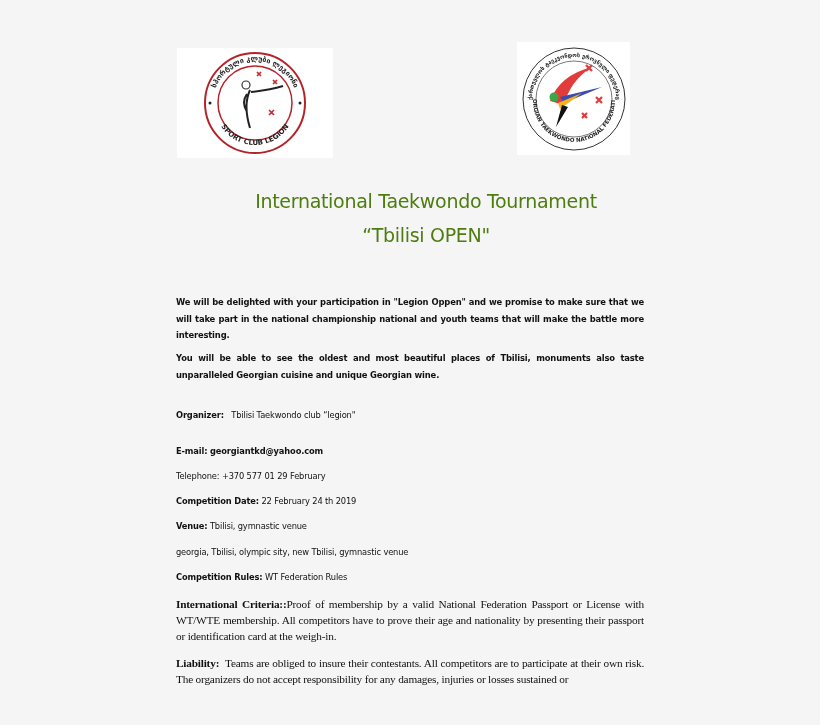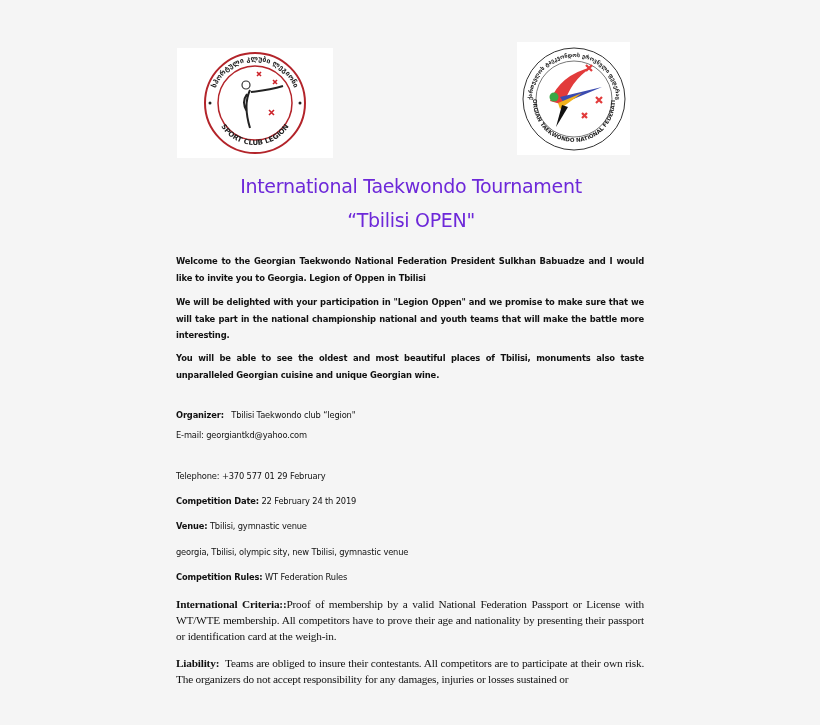--- a/index.html
+++ b/index.html
@@ -12,22 +12,22 @@
     }
     .page { position: absolute; left: 0; top: 0; width: 820px; height: 725px; }
     .logo-box {
       position: absolute; background: #ffffff;
       display: flex; align-items: center; justify-content: center;
     }
     .logo-left { left: 177px; top: 48px; width: 156px; height: 110px; }
     .logo-right { left: 517px; top: 42px; width: 113px; height: 113px; }
     .title {
       position: absolute; left: 150px; width: 520px; text-align: center;
-      color: #6d28d9; font-family: "DejaVu Sans", sans-serif; font-size: 19px;
-      letter-spacing: -0.3px; font-weight: normal; margin: 1px;
+      color: #4d7c0f; font-family: "DejaVu Sans", sans-serif; font-size: 19px;
+      letter-spacing: -0.3px; font-weight: normal; margin: 16px;
     }
     .title-1 { top: 174px; }
     .title-2 { top: 208px; }
     .para {
       position: absolute; left: 176px; width: 468px;
       font-family: "DejaVu Sans", sans-serif; font-size: 8.4px; font-weight: bold;
       line-height: 16.5px; text-align: justify; margin: 0; letter-spacing: -0.15px;
     }
     .p1 { top: 253px; }
     .p2 { top: 294px; }
@@ -78,29 +78,28 @@
       <path d="M38,58 L62,48 L40,64 Z" fill="#f2b21c"></path>
       <path d="M42,60 L36,82 L48,62 Z" fill="#111"></path>
       <circle cx="34" cy="52" r="4.5" fill="#39a845"></circle>
       <path d="M66,20 l6,6 m0,-6 l-6,6 M76,52 l6,6 m0,-6 l-6,6 M62,68 l5,5 m0,-5 l-5,5" stroke="#e23b3b" stroke-width="2.2"></path>
     </svg>
   </div>
 
   <h1 class="title title-1">International Taekwondo Tournament</h1>
   <h2 class="title title-2">“Tbilisi OPEN"</h2>
 
-  <p class="para p1">Welcome to the Georgian Taekwondo National Federation President Sulkhan Babuadze and I would like to invite you to Georgia. Legion of Oppen in Tbilisi</p>
   <p class="para p3">You will be able to see the oldest and most beautiful places of Tbilisi, monuments also taste unparalleled Georgian cuisine and unique Georgian wine.</p>
   <p class="para p2">We will be delighted with your participation in "Legion Oppen" and we promise to make sure that we will take part in the national championship national and youth teams that will make the battle more interesting.</p>
 
   <p class="info" style="top:410px;">
     <b>Organizer:</b>&nbsp;&nbsp;
     <span>Tbilisi Taekwondo club “legion"</span>
   </p>
-  <p class="info" style="top:430px;">E-mail: georgiantkd@yahoo.com</p>
+  <p class="info" style="top:446px;font-weight:bold;">E-mail: georgiantkd@yahoo.com</p>
   <p class="info" style="top:471px;">Telephone: +370 577 01 29 February</p>
   <p class="info" style="top:496px;">
     <b>Competition Date:</b>
     <span>22 February 24 th  2019</span>
   </p>
   <p class="info" style="top:521px;">
     <b>Venue:</b>
     <span>Tbilisi, gymnastic venue</span>
   </p>
   <p class="info" style="top:547px;">georgia, Tbilisi, olympic sity, new Tbilisi, gymnastic venue</p>

